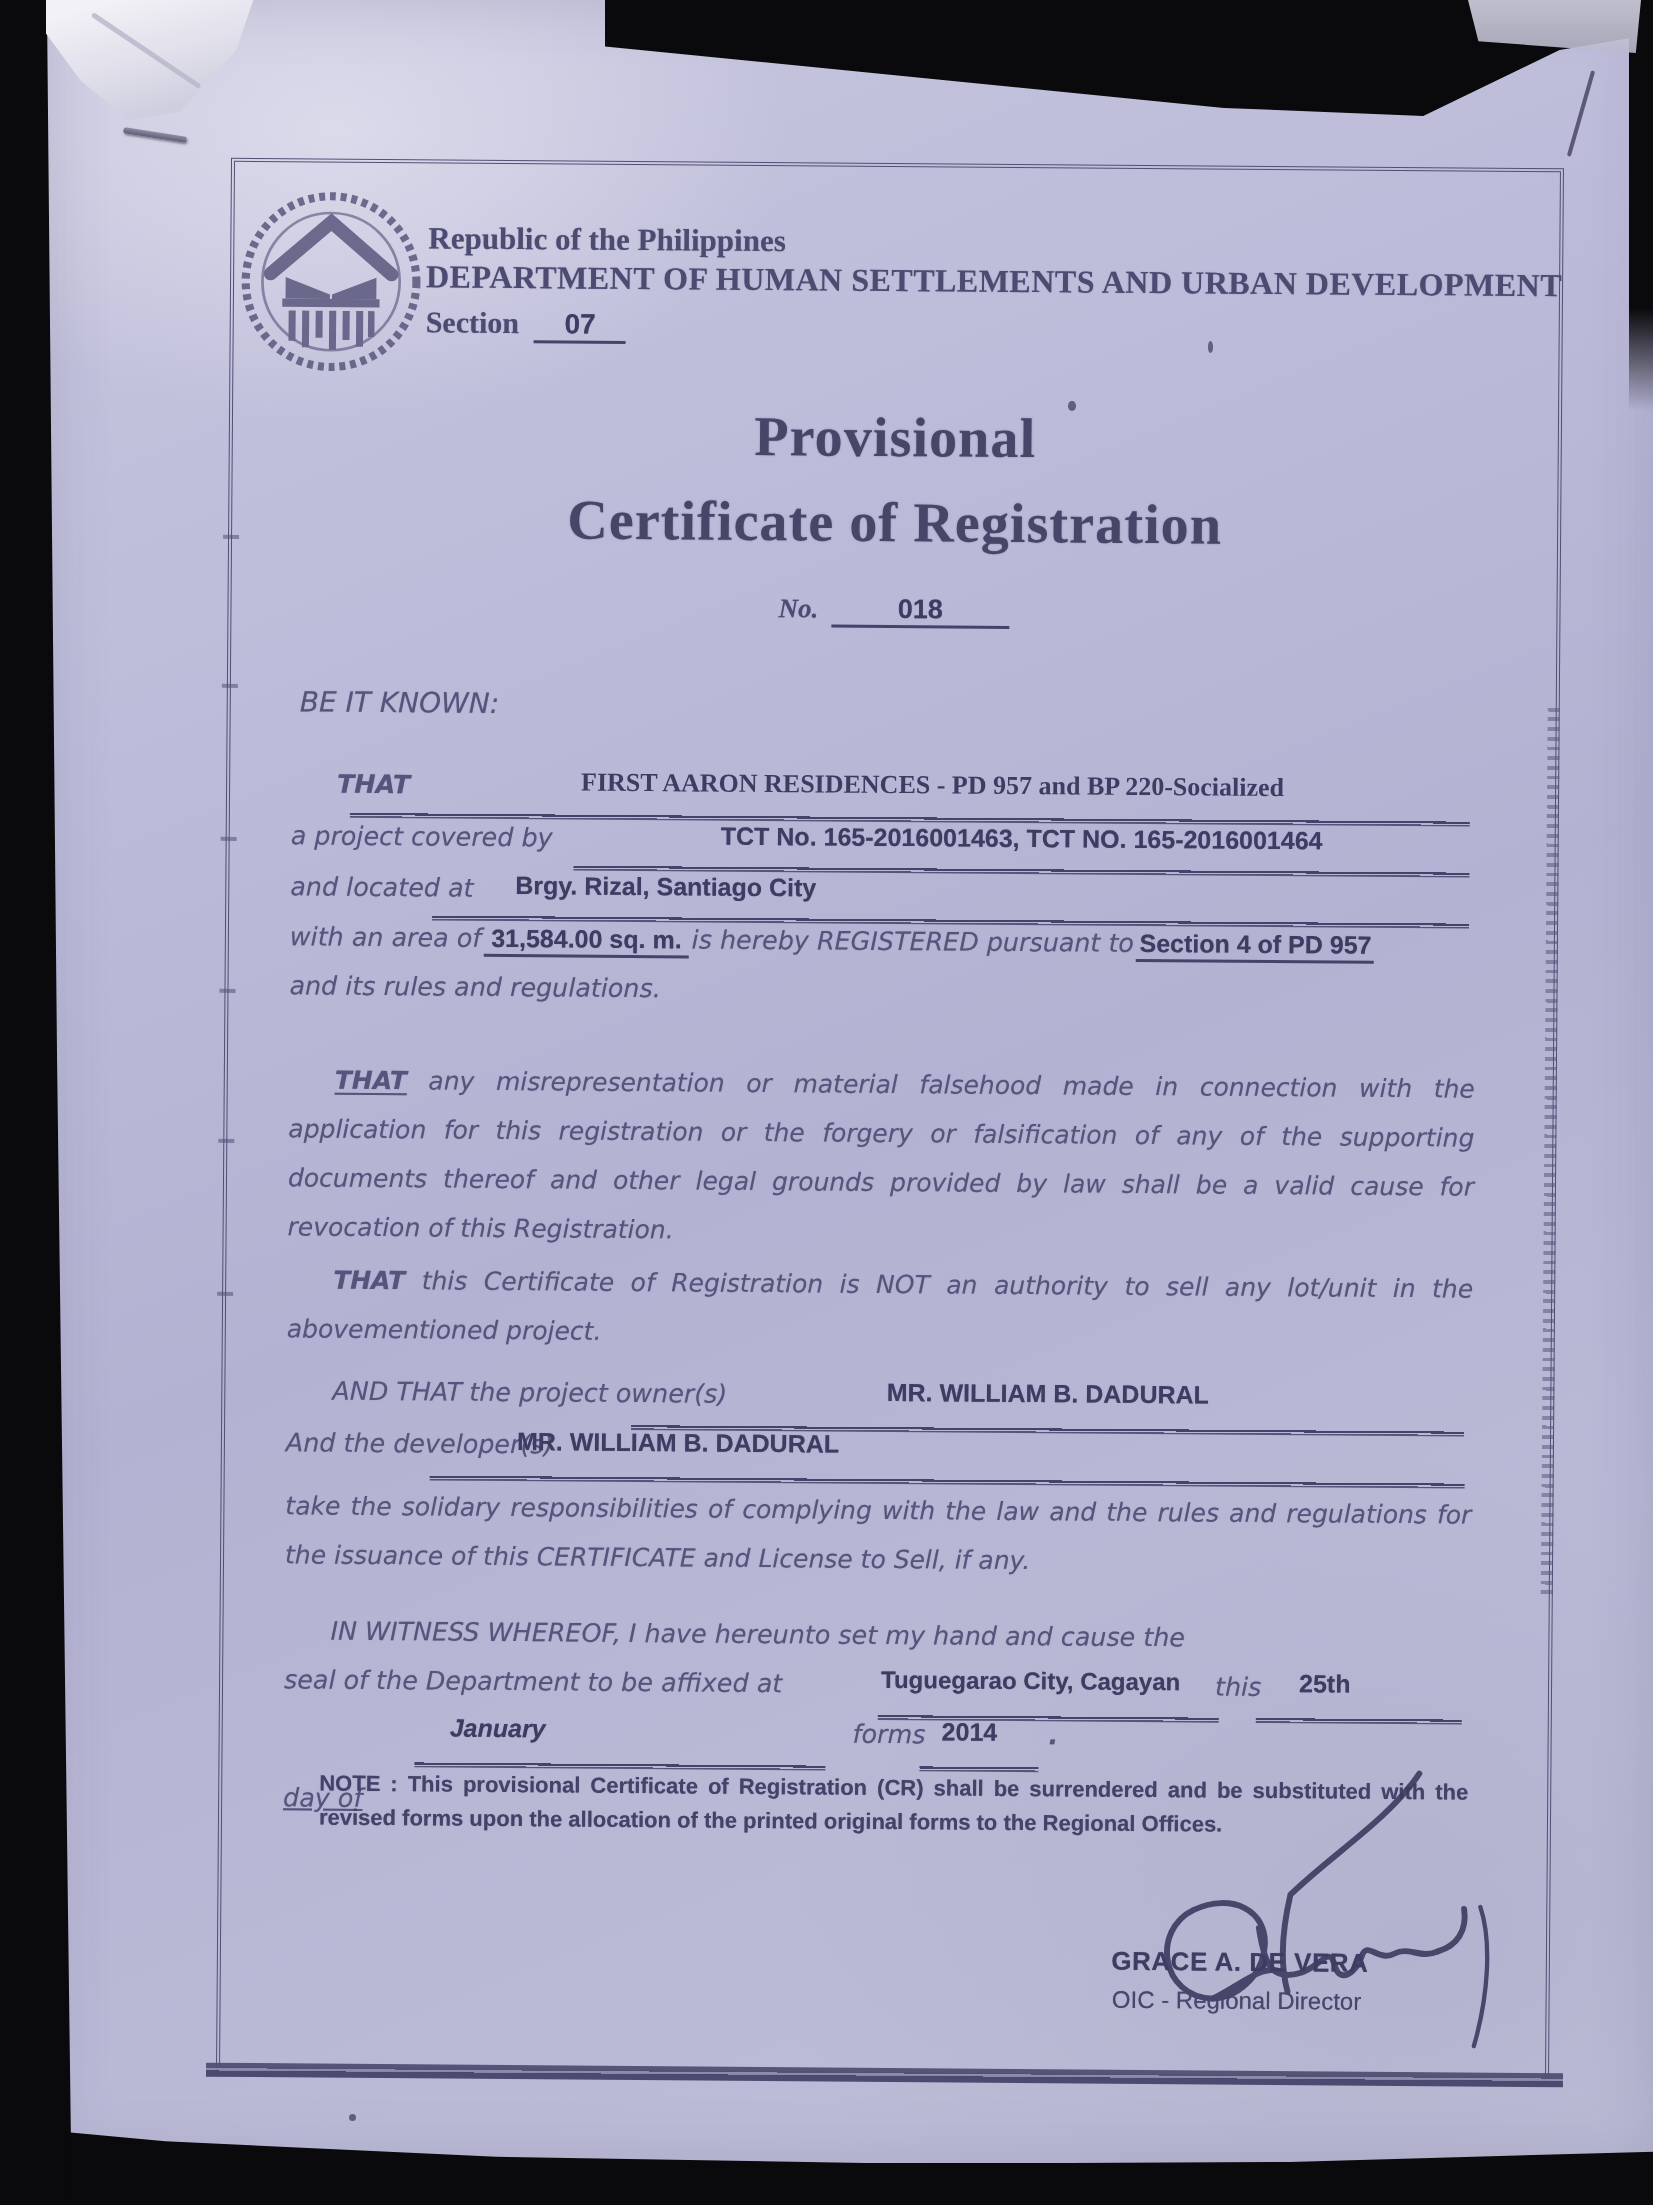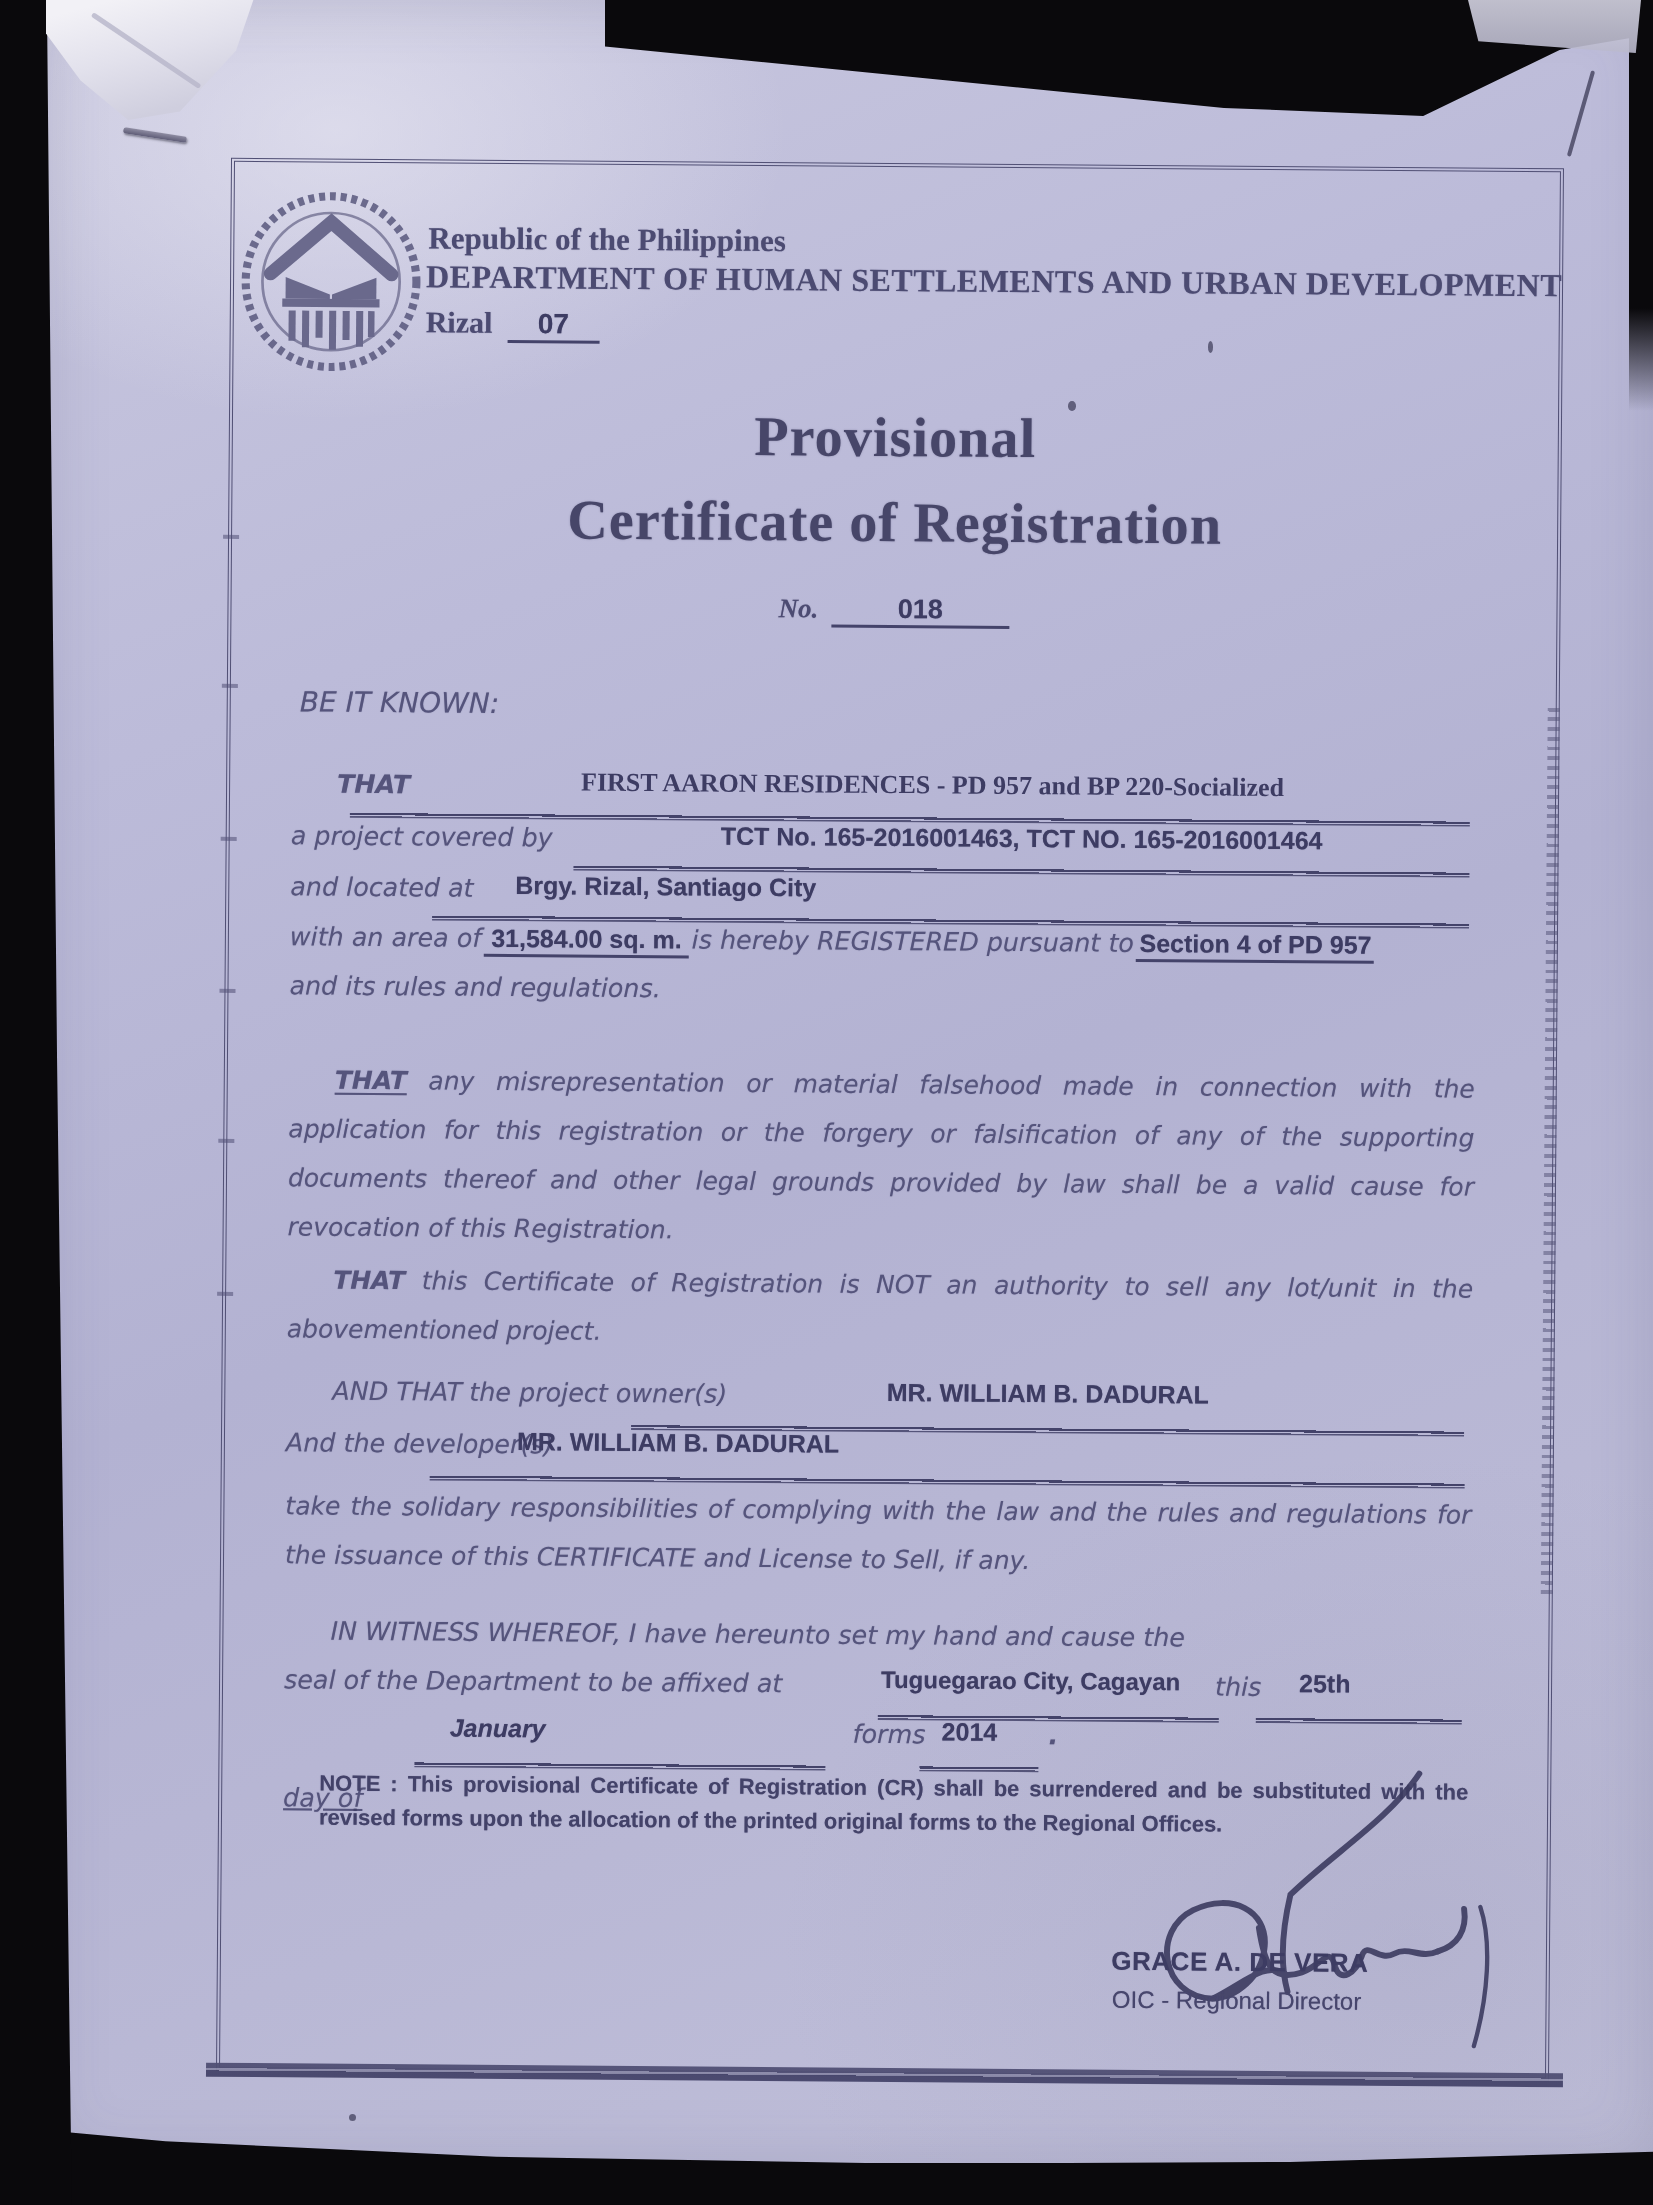--- a/index.html
+++ b/index.html
@@ -114,21 +114,21 @@
           <rect x="196" y="228" width="13" height="54"></rect>
           <rect x="221" y="228" width="13" height="66"></rect>
           <rect x="243" y="228" width="12" height="48"></rect>
         </g>
       </svg>
     </div>
 
     <div class="abs ink serifb" id="hdr-republic">Republic of the Philippines</div>
     <div class="abs ink serifb" id="hdr-dept">DEPARTMENT OF HUMAN SETTLEMENTS AND URBAN DEVELOPMENT</div>
     <div class="abs ink serifb" id="hdr-region">
-      <span>Rizal</span><span id="hdr-region-val" class="fill">07</span>
+      <span>Section</span><span id="hdr-region-val" class="fill">07</span>
     </div>
 
     <div class="abs serifb title-line" style="top:238px;">Provisional</div>
     <div class="abs serifb title-line" style="top:323px;">Certificate of Registration</div>
     <div class="abs ink" id="title-no">
       <span id="no-label">No.</span><span id="no-value" class="fill">018</span>
     </div>
 
     <div class="abs script" style="left:69px;top:523px;font-size:28px;">BE IT KNOWN:</div>
 

